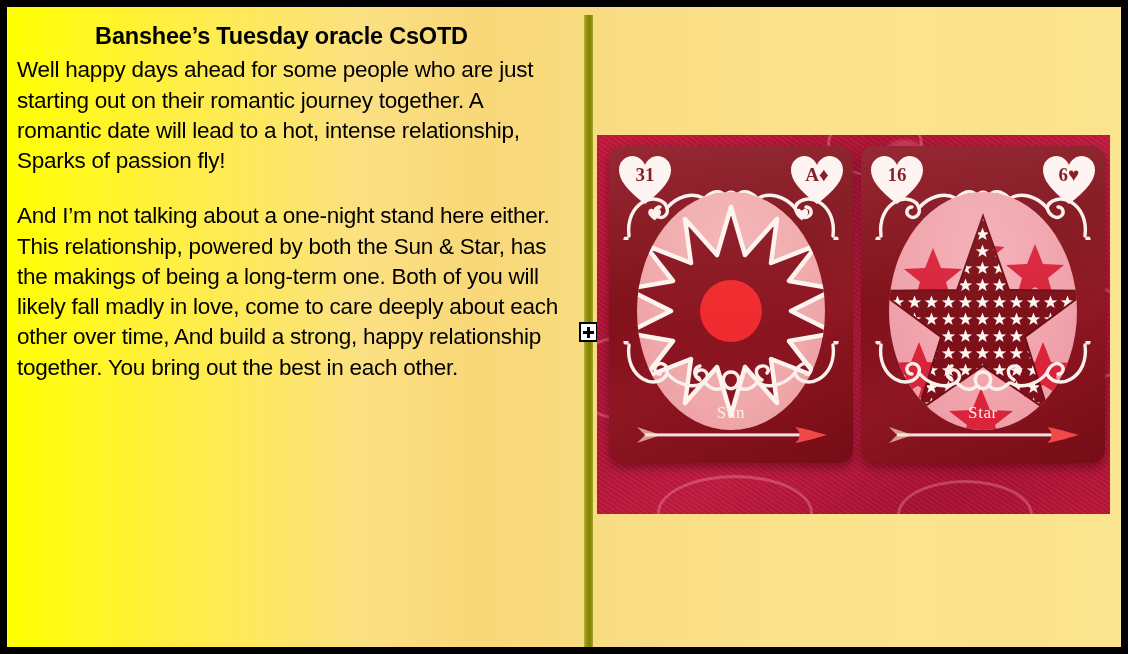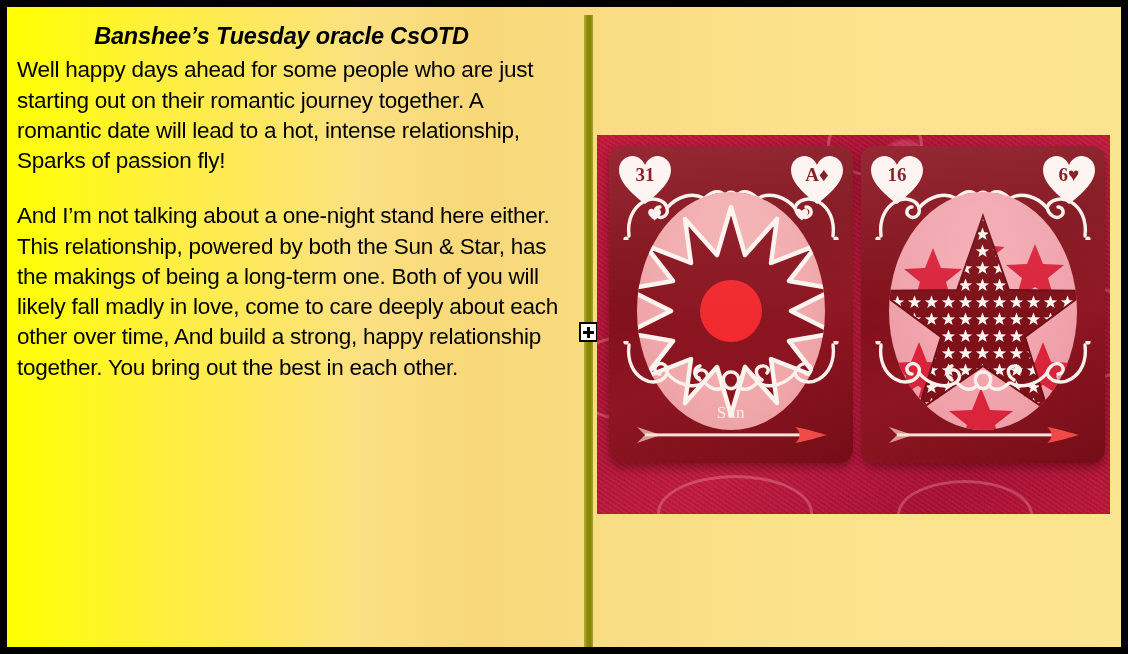--- a/index.html
+++ b/index.html
@@ -42,21 +42,21 @@
 
   #headline {
     text-align: center;
     font-weight: bold;
     font-size: 23.5px;
     line-height: 1.29;
     letter-spacing: -0.2px;
     margin: 0 0 4px 0;
     padding-right: 18px;
   }
-  #headline .hl-line { display: block; white-space: nowrap; font-style: italic; }
+  #headline .hl-line { display: block; white-space: nowrap; }
 
   .para {
     font-size: 22.5px;
     line-height: 1.345;
     letter-spacing: -0.25px;
     margin: 0;
     padding: 0;
   }
   .para-gap { height: 25px; }
   #para-1 { }
@@ -397,20 +397,21 @@
           <path d="M141,27 C133,32 134,40 141,41 C146,42 149,37 146,34"></path>
           <path d="M79,27 C72,31 72,39 79,41"></path>
           <path d="M104,22 C100,29 104,35 110,35 C116,35 120,29 116,22 C113,17 107,17 104,22 Z"></path>
         </g>
         <g fill="#fbf0ec">
           <circle cx="5" cy="65" r="2.6"></circle>
             <circle cx="215" cy="65" r="2.6"></circle>
         </g>
       </svg>
 
+      <div class="card-name">Star</div>
 
       <svg class="arrow" viewBox="0 0 196 20">
         <path d="M2,2 L26,10 L2,18 L10,10 Z" fill="#d99a8e"></path>
         <rect x="10" y="8.4" width="158" height="3" fill="#f6e2da"></rect>
         <path d="M160,2 C176,5 184,8 192,10 C184,12 176,15 160,18 C166,14 166,6 160,2 Z" fill="#ef4a48"></path>
       </svg>
 
       <div class="card-gloss"></div>
     </div>
 

